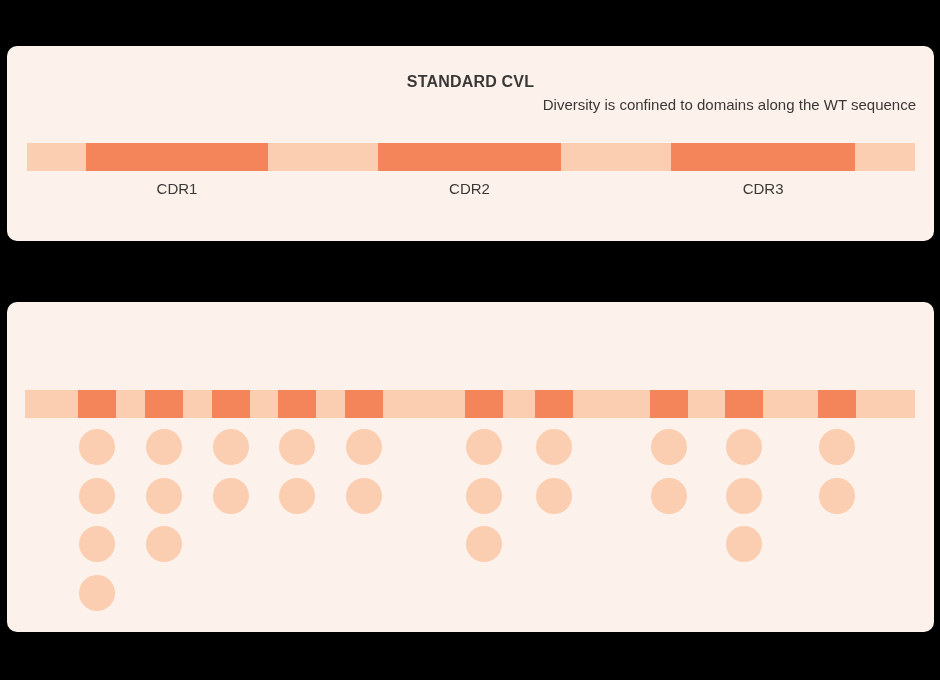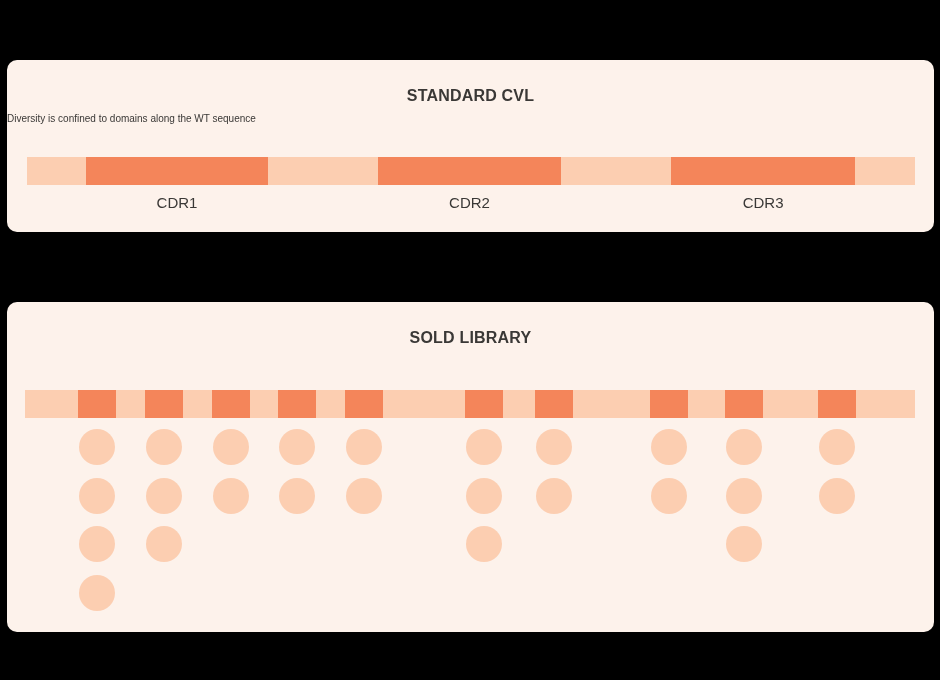--- a/index.html
+++ b/index.html
@@ -15,37 +15,37 @@
     background: var(--bg, #000);
     overflow: hidden;
   }
   .panel {
     position: absolute;
     left: 7px;
     width: 927px;
     background: var(--panel-bg, #FDF2EB);
     border-radius: 10px;
   }
-  #panel-standard { top: 60px; height: 172px; }
+  #panel-standard { top: 46px; height: 195px; }
   #panel-sold     { top: 302px; height: 330px; }
 
   .panel-title {
     margin: 0;
     padding-top: 27px;
     text-align: center;
     font-size: 16px;
     line-height: 17px;
     font-weight: bold;
     letter-spacing: 0.2px;
     color: var(--text, #3A3836);
   }
   .panel-subtitle {
-    margin: 7px 12px 0 0;
-    text-align: left;
-    font-size: 10px;
+    margin: 7px 18px 0 0;
+    text-align: right;
+    font-size: 15px;
     line-height: 16px;
     color: var(--text, #3A3836);
   }
 
   .versus {
     position: absolute;
     top: 256px;
     left: 0;
     width: 100%;
     text-align: center;
@@ -134,21 +134,20 @@
       </div>
     <div id="top-labels">
         <span class="cdr-label" style="left: 16.89%;">CDR1</span>
         <span class="cdr-label" style="left: 49.835%;">CDR2</span>
         <span class="cdr-label" style="left: 82.89%;">CDR3</span>
       </div>
   </section>
 
 
   <section class="panel" id="panel-sold">
-    <h2 class="panel-title">SOLD LIBRARY</h2>
     <div id="bottom-bar">
         <div class="dark-seg" style="left: 53px; width: 38px;"></div>
         <div class="dark-seg" style="left: 120px; width: 38px;"></div>
         <div class="dark-seg" style="left: 187px; width: 38px;"></div>
         <div class="dark-seg" style="left: 253px; width: 38px;"></div>
         <div class="dark-seg" style="left: 320px; width: 38px;"></div>
         <div class="dark-seg" style="left: 440px; width: 38px;"></div>
         <div class="dark-seg" style="left: 510px; width: 38px;"></div>
         <div class="dark-seg" style="left: 625px; width: 38px;"></div>
         <div class="dark-seg" style="left: 700px; width: 38px;"></div>

